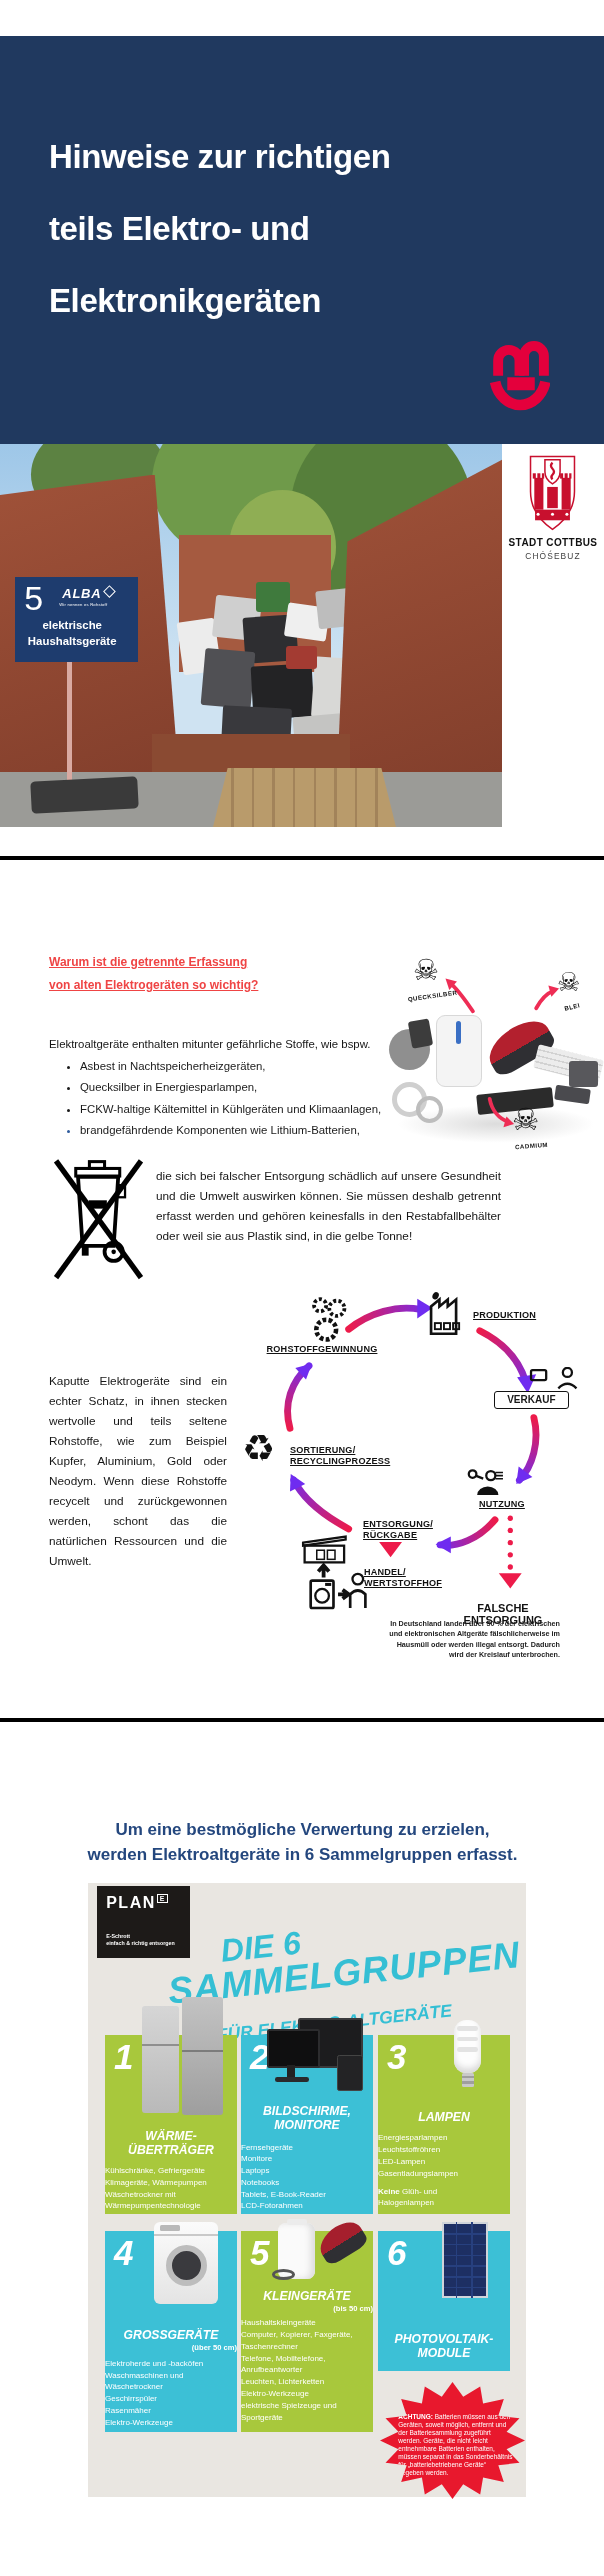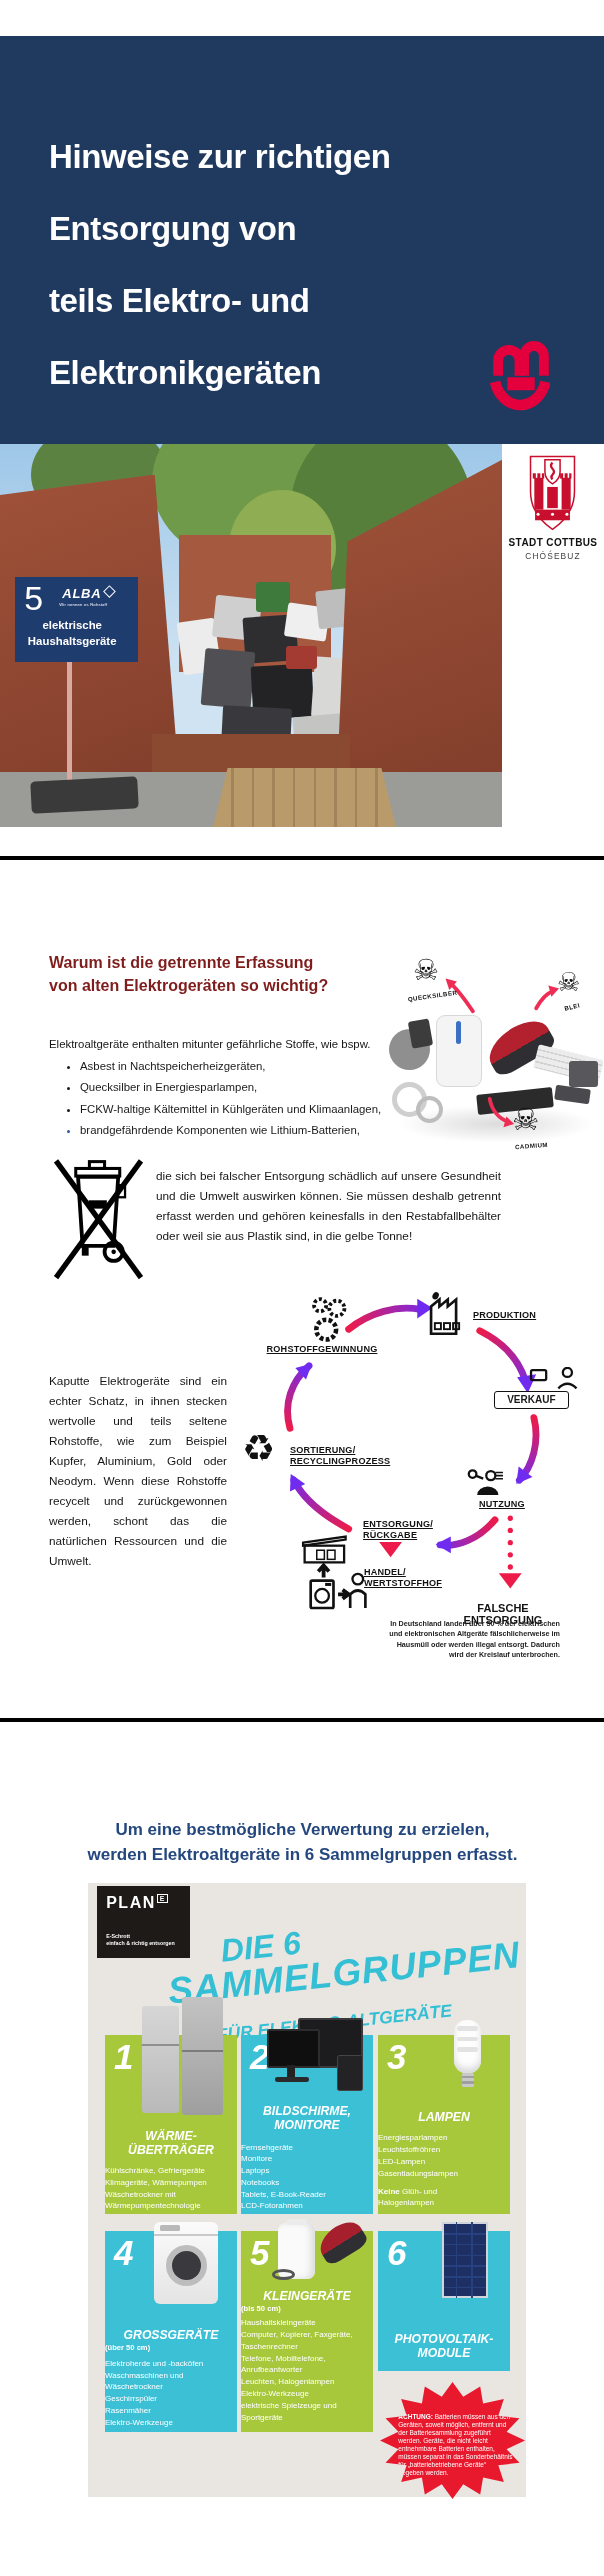--- a/index.html
+++ b/index.html
@@ -12,21 +12,21 @@
   
   .photo{left:0;top:444px;width:502px;height:383px;overflow:hidden;background:linear-gradient(#9ec7e8,#cfe3f2 60%);}
   .blob{border-radius:50%;}
   .rust{background:linear-gradient(160deg,#a05239,#7e3c2a);}
   .sign{background:#1e3c6e;color:#fff;}
   .pile-sh{background:#6b6b66;border-radius:3px;}
   .city-name{font-size:10px;font-weight:700;color:#111;letter-spacing:0.4px;}
   .city-sorb{font-size:8.4px;color:#3f3f3f;letter-spacing:1.1px;}
   .rule{left:0;width:605px;height:3.8px;background:#000;}
   
-  .h-blue{color:#7f1d1d;font-weight:700;font-size:16px;line-height:23px;}
+  .h-blue{color:#ef4444;font-weight:700;font-size:12px;line-height:23px;text-decoration:underline;}
   .body-txt{font-size:11.4px;line-height:20px;color:#161616;}
   ul.bullets{margin:0;padding-left:23px;}
   ul.bullets li{font-size:11.4px;line-height:21.3px;}
   ul.bullets li:last-child::marker{color:#2e5b9d;}
   .skull{color:#0e0e0e;line-height:1;}
   .hz-label{font-size:6.1px;font-weight:700;letter-spacing:0.5px;color:#111;}
   .just{text-align:justify;}
   
   .node-label{font-size:9.1px;font-weight:700;letter-spacing:0.2px;color:#121212;line-height:10.7px;text-decoration:underline;}
   .verkauf-box{border:1.5px solid #121212;border-radius:3px;padding:2.3px 12.2px;font-size:10px;font-weight:700;background:#fff;}
@@ -35,35 +35,34 @@
   
   .h-bottom{color:#24477e;font-weight:700;font-size:17px;line-height:25px;text-align:center;}
   .poster{left:88px;top:1883px;width:438px;height:614px;background:#e9e6e1;}
   .plan-box{left:9.1px;top:3px;width:93px;height:72px;background:#1d1a18;color:#fff;}
   .poster-title{color:#35bfd4;font-style:italic;font-weight:800;transform:rotate(-6deg);transform-origin:left top;white-space:nowrap;}
   .card{position:absolute;width:132px;color:#fff;overflow:visible;}
   .card.teal{background:#3cc0d6;}
   .card.green{background:#a8c83c;}
   .card-num{position:absolute;left:9.1px;top:1.5px;font-size:35px;font-weight:800;font-style:italic;color:#fff;}
   .card-title{text-align:center;font-size:12.2px;font-weight:800;font-style:italic;line-height:13.7px;}
-  .card-sub{text-align:left;font-size:7.6px;font-weight:700;}
+  .card-sub{text-align:right;font-size:7.6px;font-weight:700;}
   .card-line{text-align:left;font-size:8px;line-height:11.8px;}
   .star{clip-path:polygon(100% 50%,87.3% 57.4%,96.2% 69.1%,81.6% 71.1%,85.4% 85.4%,71.1% 81.6%,69.1% 96.2%,57.4% 87.3%,50% 100%,42.6% 87.3%,30.9% 96.2%,28.9% 81.6%,14.6% 85.4%,18.4% 71.1%,3.8% 69.1%,12.7% 57.4%,0% 50%,12.7% 42.6%,3.8% 30.9%,18.4% 28.9%,14.6% 14.6%,28.9% 18.4%,30.9% 3.8%,42.6% 12.7%,50% 0%,57.4% 12.7%,69.1% 3.8%,71.1% 18.4%,85.4% 14.6%,81.6% 28.9%,96.2% 30.9%,87.3% 42.6%);
         background:#e8182d;}
   .star-txt{position:absolute;left:18.3px;right:12.2px;top:30.5px;font-size:6.5px;line-height:8px;color:#fff;}
   .website{font-size:20.6px;font-weight:800;color:#121212;letter-spacing:-0.4px;}
   svg{display:block;}
 </style>
 </head>
 <body>
 
 <div class="abs hdr">
   <div class="abs hdr-title">
     <div>Hinweise zur richtigen</div>
-    <div>Entsorgung von</div>
     <div>teils Elektro- und</div>
     <div>Elektronikgeräten</div>
   </div>
   <svg class="abs" style="left:489px;top:297px" width="61" height="84" viewBox="0 0 80 110">
     <path d="M12,56 V36 a14,14 0 0 1 28,0 V56" fill="none" stroke="#e4003c" stroke-width="13"></path>
     <path d="M46,56 V30 a13,13 0 0 1 26,0 V56" fill="none" stroke="#e4003c" stroke-width="13"></path>
     <rect x="24" y="58" width="36" height="17" fill="#e4003c"></rect>
     <path d="M8,64 a34,40 0 0 0 66,0" fill="none" stroke="#e4003c" stroke-width="14"></path>
   </svg>
 </div>
@@ -430,21 +429,21 @@
     </div>
     <div style="padding-top:59px">
       <div class="card-title">KLEINGERÄTE</div>
       <div class="card-sub">(bis 50 cm)</div>
       <div style="height:4.6px"></div>
       <div class="card-line">Haushaltskleingeräte</div>
       <div class="card-line">Computer, Kopierer, Faxgeräte,</div>
       <div class="card-line">Taschenrechner</div>
       <div class="card-line">Telefone, Mobiltelefone,</div>
       <div class="card-line">Anrufbeantworter</div>
-      <div class="card-line">Leuchten, Halogenlampen</div>
+      <div class="card-line">Leuchten, Lichterketten</div>
       <div class="card-line">Elektro-Werkzeuge</div>
       <div class="card-line">elektrische Spielzeuge und</div>
       <div class="card-line">Sportgeräte</div>
     </div>
   </div>
 
   <div class="card teal" style="left:290px;top:348px;height:140px">
     <span class="card-num">6</span>
     <div class="abs" style="left:64px;top:-9.1px;width:47px;height:78px">
       <div class="abs" style="left:0;top:0;width:46px;height:76px;background:repeating-linear-gradient(#1d2f63 0 9.1px,#27407f 9.1px 10.7px),#1d2f63;border:2.3px solid #cfd4da;box-sizing:border-box"></div>

